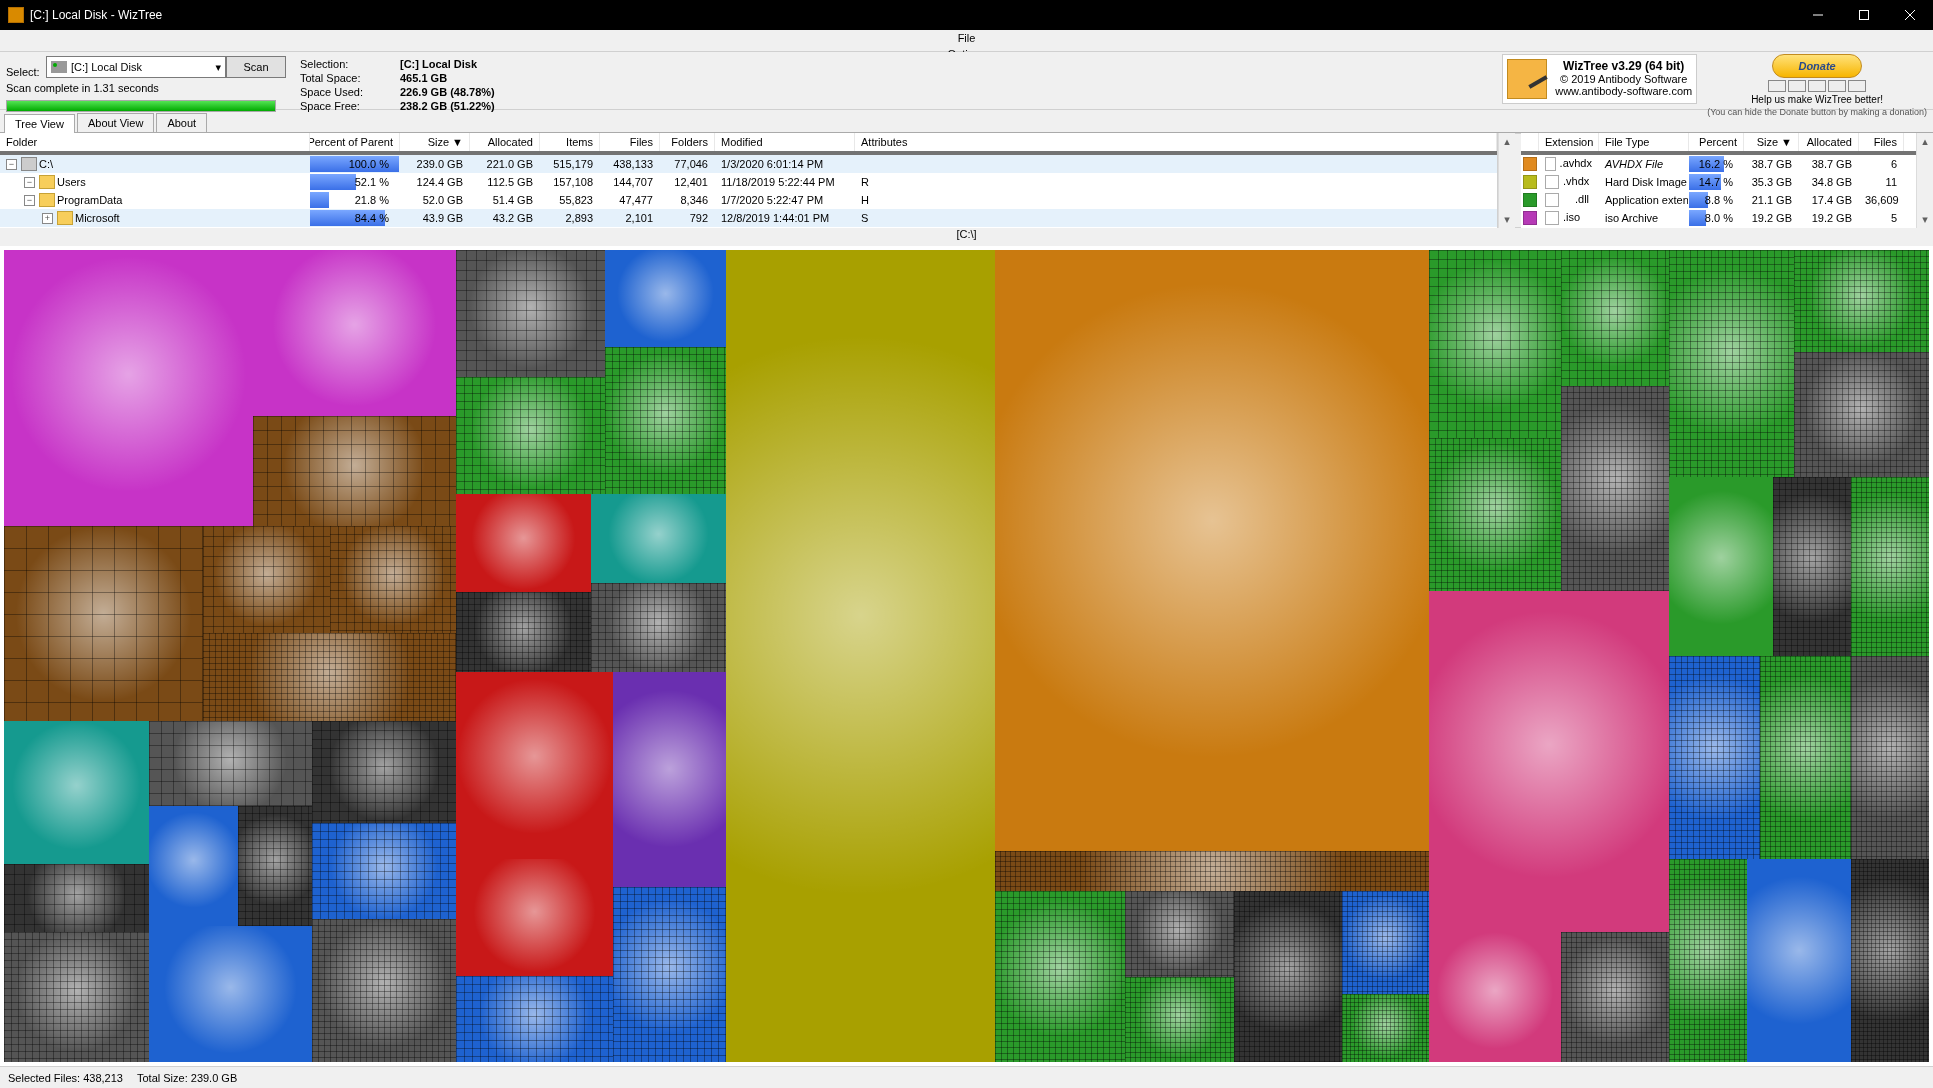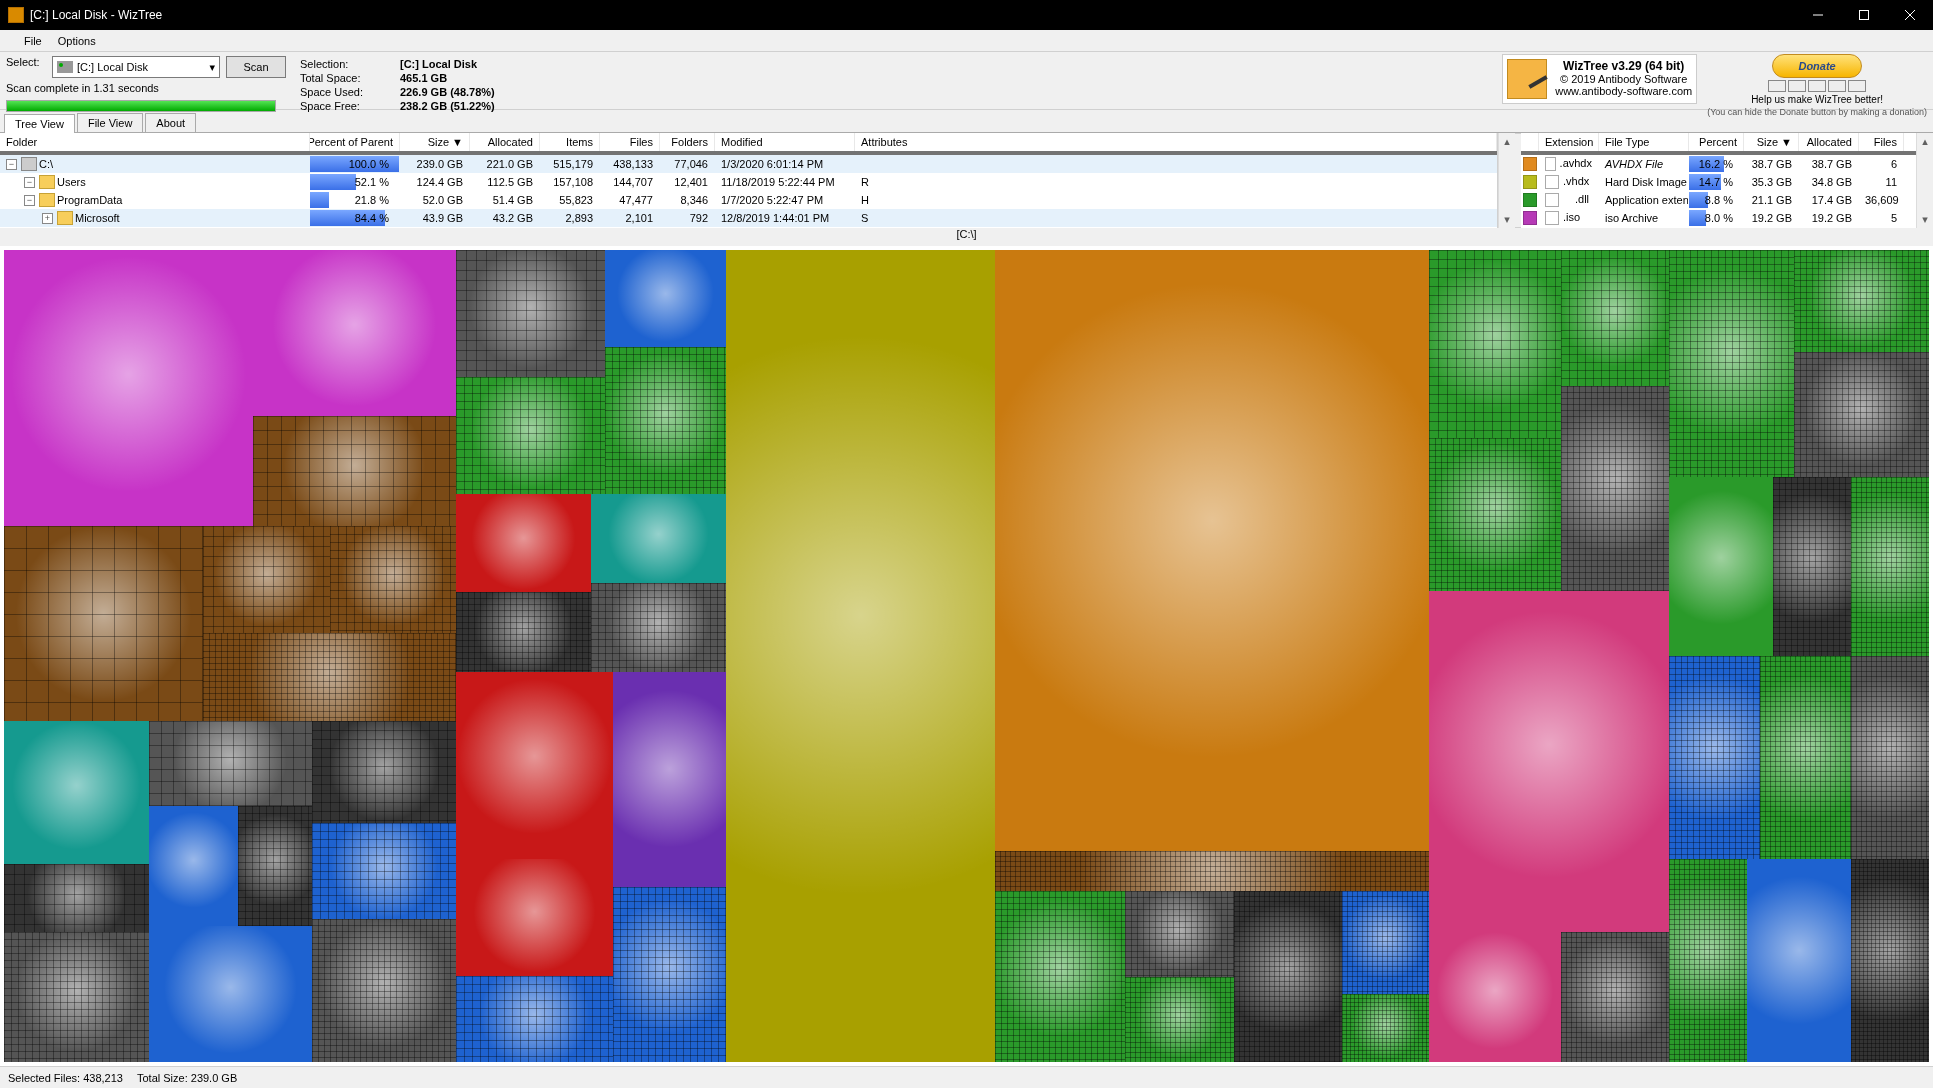--- a/index.html
+++ b/index.html
@@ -4,26 +4,26 @@
 <style>
 * { margin:0; padding:0; box-sizing:border-box; font-family:"Segoe UI",Tahoma,sans-serif; font-size:11px; }
 body { background:#000; width:1933px; height:1088px; overflow:hidden; user-select:none; }
 .window { width:1933px; height:1088px; display:flex; flex-direction:column; background:#f0f0f0; }
 .titlebar { height:30px; background:#000; color:#fff; display:flex; align-items:center; padding-left:8px; }
 .titlebar .icon { width:16px; height:16px; margin-right:6px; background:#d98a00; border:1px solid #b56f00; }
 .titlebar .title { flex:1; font-size:12px; }
 .winbtns { display:flex; }
 .winbtn { width:46px; height:30px; display:flex; align-items:center; justify-content:center; color:#fff; }
 
-.menubar { height:22px; background:#f0f0f0; display:flex; align-items:center; padding:0 16px; border-bottom:1px solid #d0d0d0; }
+.menubar { height:22px; background:#f0f0f0; display:flex; align-items:center; padding:0 6px; border-bottom:1px solid #d0d0d0;flex-direction:column; }
 .menubar .mitem { padding:2px 8px; cursor:default; }
 
 .toolbar { height:58px; background:#f0f0f0; border-bottom:1px solid #d0d0d0; display:flex; align-items:flex-start; padding:4px 6px; position:relative; }
 .select-area { display:flex; flex-direction:column; gap:4px; width:280px; }
-.select-row { display:flex; align-items:flex-start; gap:6px; }
+.select-row { display:flex; align-items:flex-end; }
 .select-row label { width:40px; }
 .drive-combo { flex:1; height:22px; border:1px solid #7a7a7a; background:#fff; display:flex; align-items:center; padding:0 4px; gap:4px; }
 .drive-combo .dicon { width:16px; height:12px; background:#999; position:relative; }
 .drive-combo .dicon::after { content:""; position:absolute; left:2px; top:2px; width:4px; height:4px; background:#0a0; border-radius:50%; }
 .drive-combo .chev { margin-left:auto; }
 .scan-btn { width:60px; height:22px; border:1px solid #7a7a7a; background:#e1e1e1; text-align:center; line-height:20px; }
 .progress { height:12px; width:270px; border:1px solid #a8a8a8; background:#fff; position:relative; margin-top:2px; }
 .progress .fill { position:absolute; left:0; top:0; height:100%; width:100%; background:linear-gradient(#54e454,#0a0); }
 
 .info-box { margin-left:14px; display:flex; flex-direction:column; gap:2px; padding-top:2px; }
@@ -171,21 +171,21 @@
             <span></span>
           </div>
        <div class="donate-note">Help us make WizTree better!</div>
        <div class="donate-note2">(You can hide the Donate button by making a donation)</div>
      </div>
    </div>
  </div>
 
  <div class="tabs">
    <div class="tab active">Tree View</div>
-   <div class="tab">File View</div>
+   <div class="tab">About View</div>
    <div class="tab">About</div>
  </div>
  <div class="tabs-border"></div>
 
  <div class="tables-row">
    <div class="folder-table">
      <div class="thead">
        <div class="th" style="width:310px">Folder</div>
        <div class="th r" style="width:90px">Percent of Parent</div>
        <div class="th r" style="width:70px"><span>Size</span>&nbsp;▼</div>

